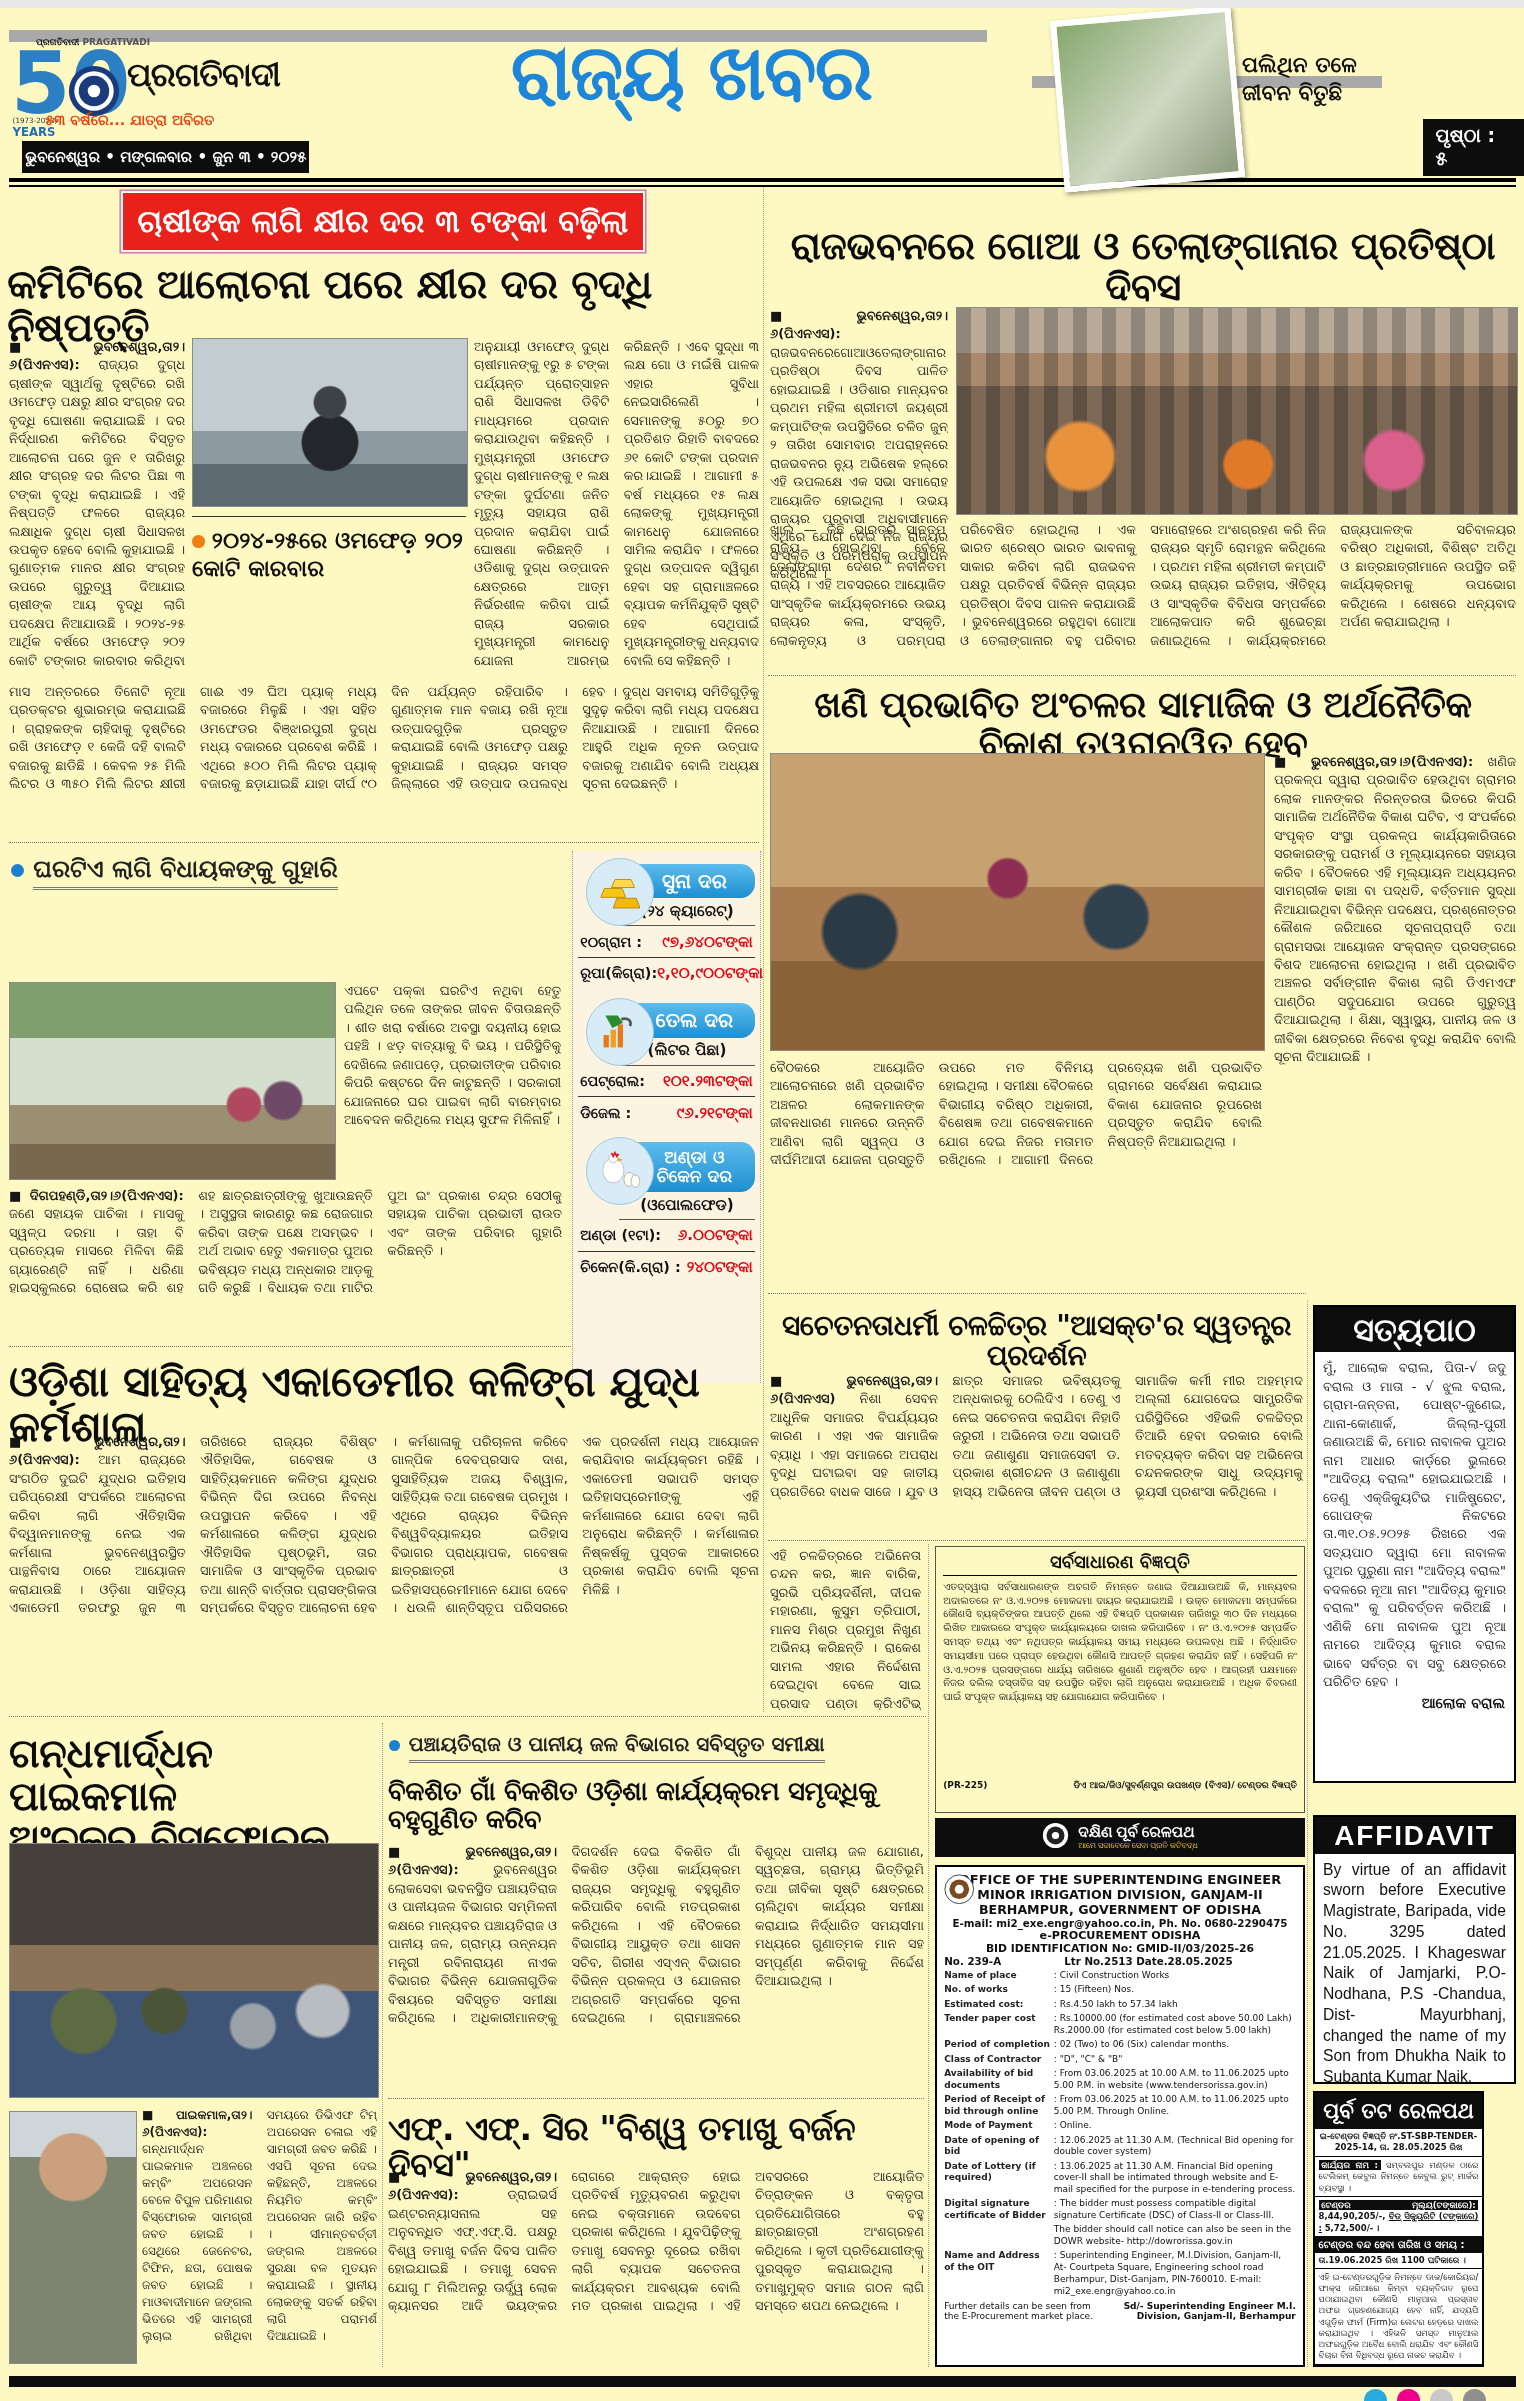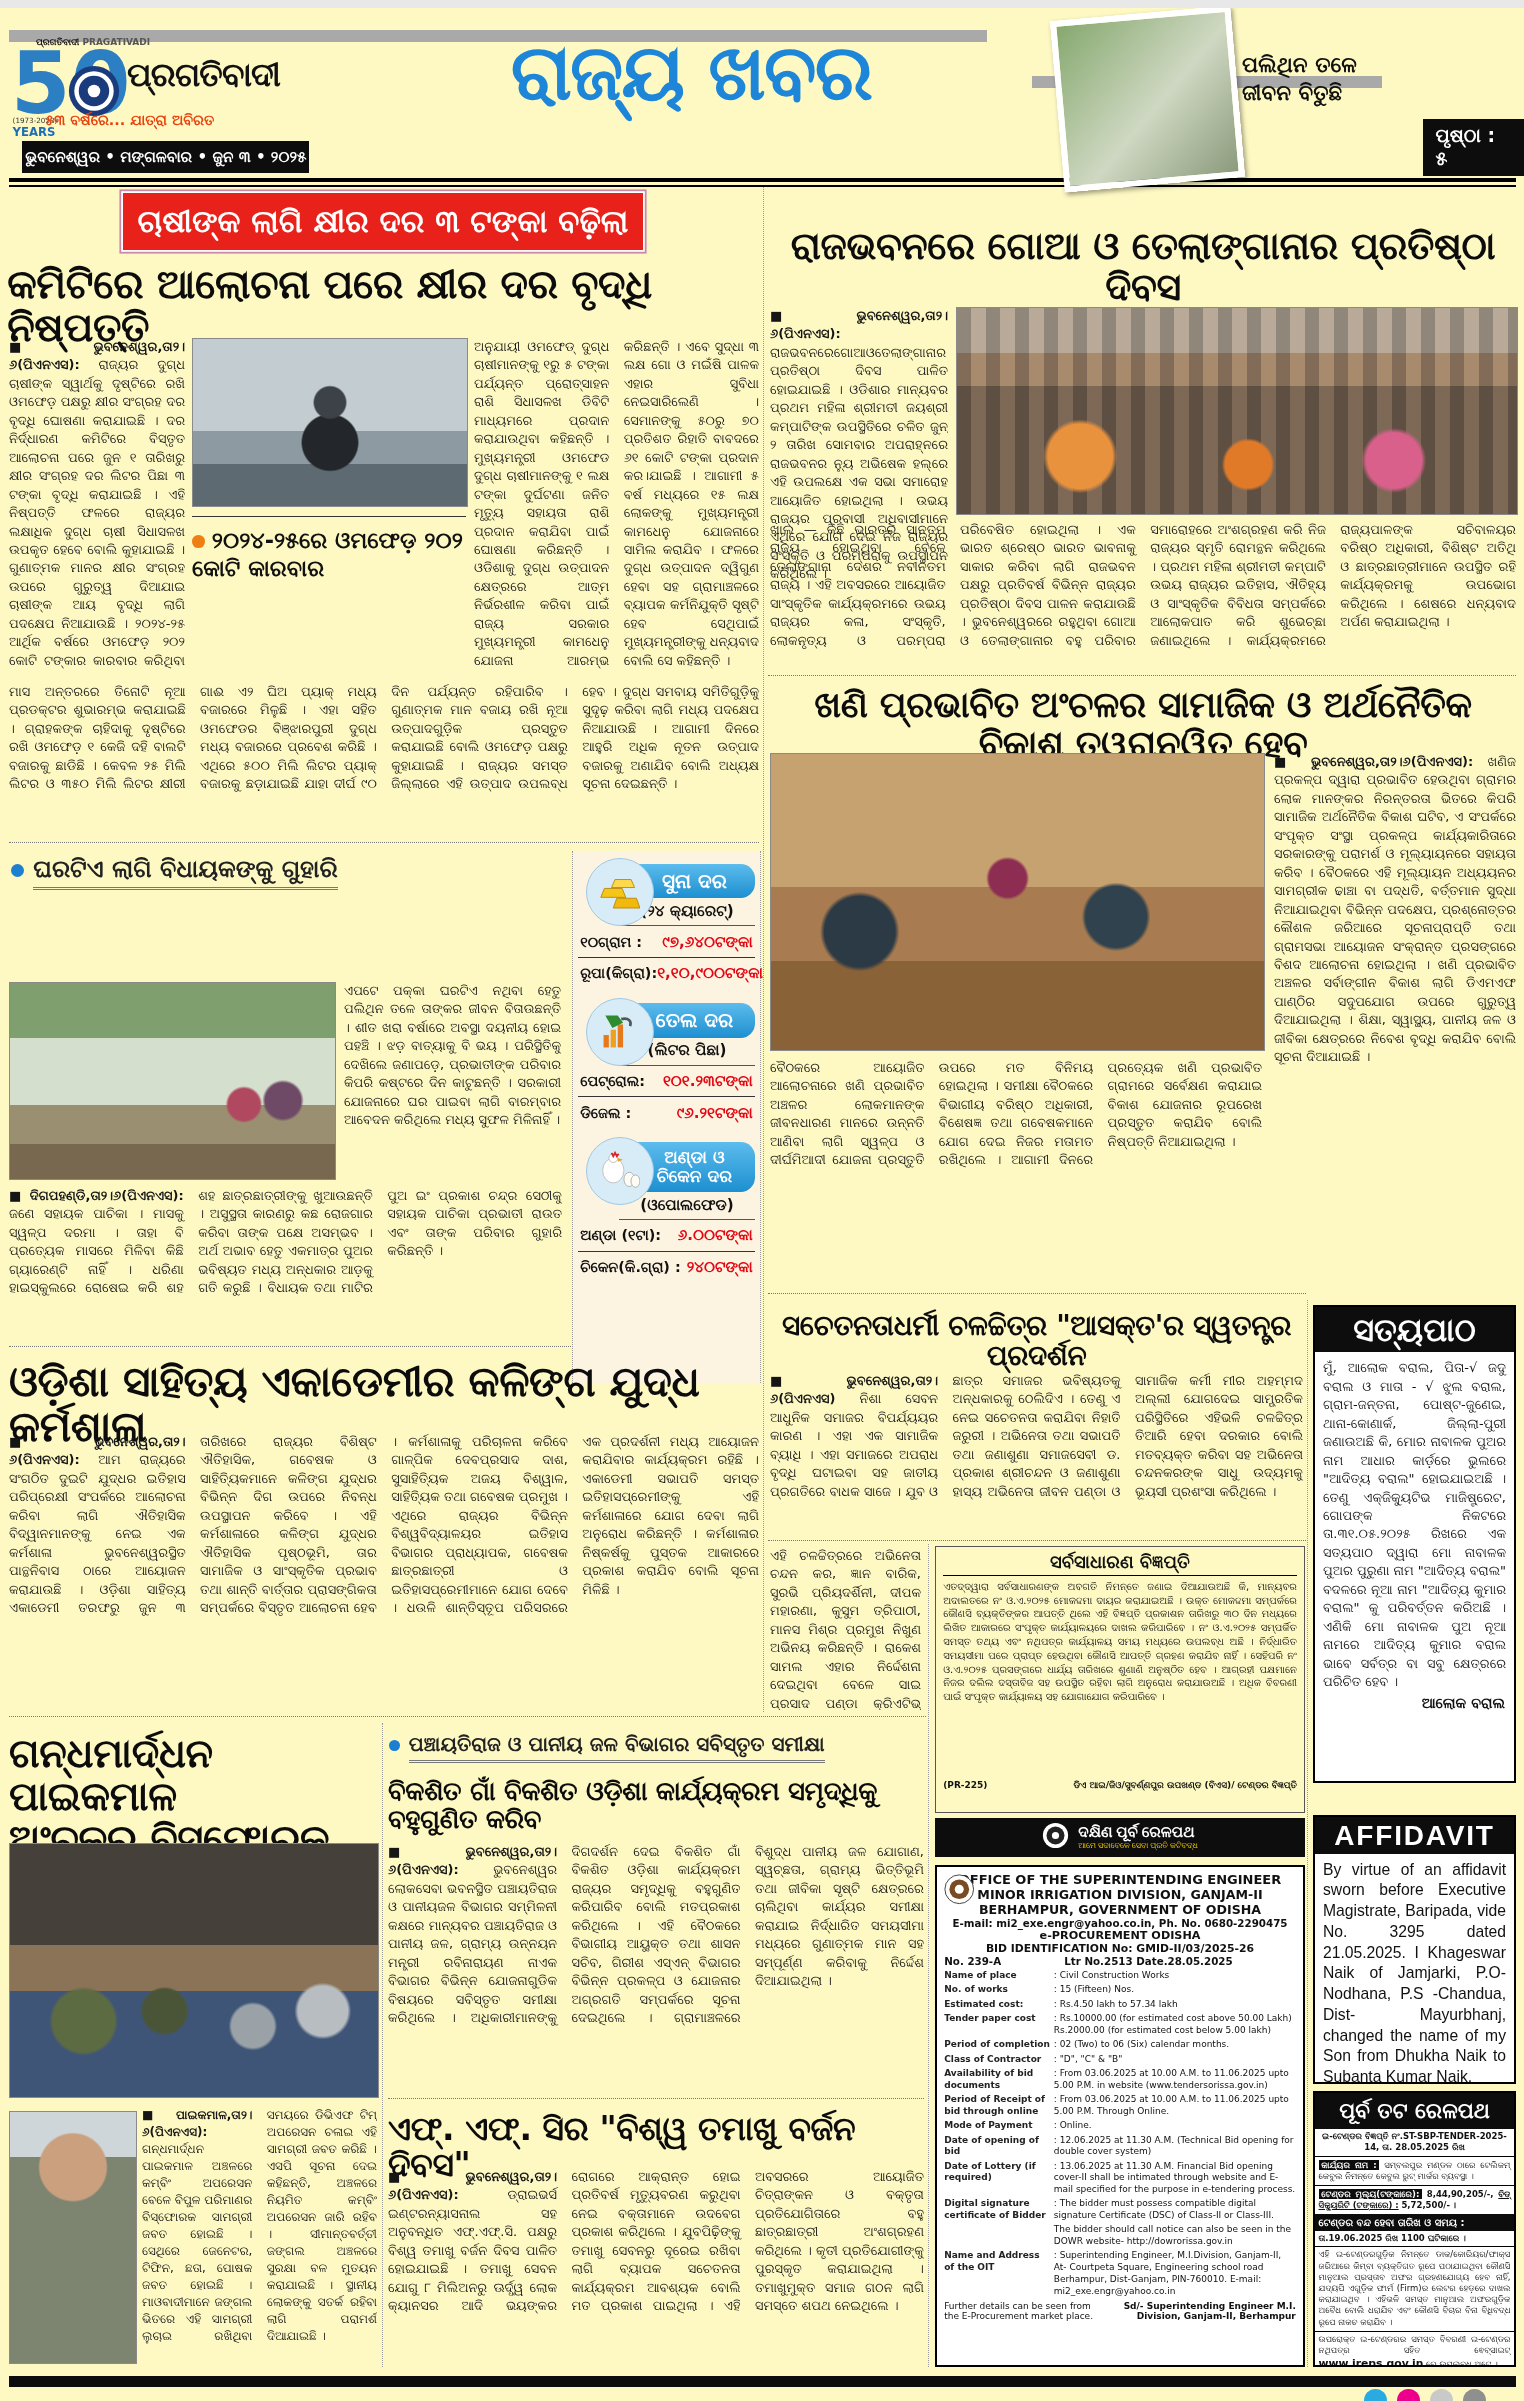--- a/index.html
+++ b/index.html
@@ -371,21 +371,21 @@
     <div class="jt" style="font-size:13px;line-height:1.42;padding:7.2px 8px 0;">ମୁଁ, ଆଲୋକ ବରାଲ, ପିତା-√ ଜଦୁ ବରାଲ ଓ ମାତା - √ ଝୁଲ ବରାଲ, ଗ୍ରାମ-ଜନ୍ତନା, ପୋଷ୍ଟ-ଜୁଣେଇ, ଥାନା-କୋଣାର୍କ, ଜିଲ୍ଲା-ପୁରୀ ଜଣାଉଅଛି କି, ମୋର ନାବାଳକ ପୁଅର ନାମ ଆଧାର କାର୍ଡ଼ରେ ଭୁଲରେ "ଆଦିତ୍ୟ ବରାଲ" ହୋଇଯାଇଅଛି । ତେଣୁ ଏକ୍ଜିକ୍ୟୁଟିଭ ମାଜିଷ୍ଟ୍ରେଟ, ଗୋପଙ୍କ ନିକଟରେ ତା.୩୧.୦୫.୨୦୨୫ ରିଖରେ ଏକ ସତ୍ୟପାଠ ଦ୍ୱାରା ମୋ ନାବାଳକ ପୁଅର ପୁରୁଣା ନାମ "ଆଦିତ୍ୟ ବରାଲ" ବଦଳରେ ନୂଆ ନାମ "ଆଦିତ୍ୟ କୁମାର ବରାଲ" କୁ ପରିବର୍ତ୍ତନ କରିଅଛି । ଏଣିକି ମୋ ନାବାଳକ ପୁଅ ନୂଆ ନାମରେ ଆଦିତ୍ୟ କୁମାର ବରାଲ ଭାବେ ସର୍ବତ୍ର ବା ସବୁ କ୍ଷେତ୍ରରେ ପରିଚିତ ହେବ ।</div>
     <div class="sig-right" style="font-size:14.4px;padding:3.6px 9px;">ଆଲୋକ ବରାଲ</div>
   </div>
 
   <div class="abs boxed" style="left:1313px;top:1807px;width:203px;height:269px;box-sizing:border-box;overflow:hidden;">
     <div class="boxhead" style="font-size:28px;letter-spacing:1.8px;padding:2.7px 0;font-family:'Liberation Sans',sans-serif;">AFFIDAVIT</div>
     <div class="jt" style="font-size:15.7px;line-height:1.32;padding:5.4px 8px 0;font-family:'Liberation Sans',sans-serif;">By virtue of an affidavit sworn before Executive Magistrate, Baripada, vide No. 3295 dated 21.05.2025. I Khageswar Naik of Jamjarki, P.O-Nodhana, P.S -Chandua, Dist- Mayurbhanj, changed the name of my Son from Dhukha Naik to Subanta Kumar Naik.</div>
 
   </div>
 
-  <div class="abs boxed ecr" style="left:1313px;top:2083px;width:203px;height:276px;box-sizing:border-box;overflow:hidden;">
+  <div class="abs boxed ecr" style="left:1313px;top:2083px;width:171px;height:276px;box-sizing:border-box;overflow:hidden;">
     <div class="boxhead" style="font-size:21.5px;padding:3.6px 0;">ପୂର୍ବ ତଟ ରେଳପଥ</div>
     <div style="text-align:center;font-weight:bold;padding:2.7px 3.6px;">ଇ-ଟେଣ୍ଡର ବିଜ୍ଞପ୍ତି ନଂ.ST-SBP-TENDER-2025-14, ତା. 28.05.2025 ରିଖ</div>
     <div class="sect jt"><span class="lblchip">କାର୍ଯ୍ୟର ନାମ :</span> <span>ସମ୍ବଲପୁର ମଣ୍ଡଳ ଠାରେ ଟେଲିକମ୍ କେବୁଲ ନିମନ୍ତେ କେବୁଲ ରୁଟ୍ ମାର୍କର ବ୍ୟବସ୍ଥା ।</span></div>
     <div class="sect jt"><span class="lblchip">ଟେଣ୍ଡର ମୂଲ୍ୟ(ଟଙ୍କାରେ):</span> <b>8,44,90,205/-,</b> <span style="text-decoration:underline;font-weight:bold;">ବିଡ୍ ସିକ୍ୟୁରିଟି (ଟଙ୍କାରେ) :</span> <b>5,72,500/- ।</b></div>
     <div class="boxhead" style="font-size:10px;text-align:left;padding:1.8px 3.6px;">ଟେଣ୍ଡର ବନ୍ଦ ହେବା ତାରିଖ ଓ ସମୟ :</div>
     <div style="font-weight:bold;padding:1.8px 3.6px;">ତା.19.06.2025 ରିଖ 1100 ଘଟିକାରେ ।</div>
     <div class="sect jt">ଏହି ଇ-ଟେଣ୍ଡରଗୁଡ଼ିକ ନିମନ୍ତେ ଡାକ/କୋରିୟର/ଫାକ୍ସ ଜରିଆରେ କିମ୍ବା ବ୍ୟକ୍ତିଗତ ରୂପେ ପଠାଯାଇଥିବା କୌଣସି ମାନୁଆଲ ପ୍ରସ୍ତାବ ଅଫର ଗ୍ରହଣଯୋଗ୍ୟ ହେବ ନାହିଁ, ଯଦ୍ୟପି ଏଗୁଡ଼ିକ ଫାର୍ମ (Firm)ର ଲେଟର ହେଡ଼ରେ ଦାଖଲ କରାଯାଇଥିବ । ଏହିଭଳି ସମସ୍ତ ମାନୁଆଲ ଅଫରଗୁଡ଼ିକ ଅବୈଧ ବୋଲି ଧରାଯିବ ଏବଂ କୌଣସି ବିଚାର ବିନା ବିଧିବଦ୍ଧ ରୂପେ ନାକଚ କରାଯିବ ।</div>
     <div class="sect jt"><span>ଉପରୋକ୍ତ ଇ-ଟେଣ୍ଡରର ସମସ୍ତ ବିବରଣୀ ଇ-ଟେଣ୍ଡର ନଥିପତ୍ର ସହିତ ଵେବ୍‌ସାଇଟ୍ </span><b style="font-size:10.8px;">www.ireps.gov.in</b><span> ରେ ଉପଲବ୍ଧ ଅଟେ ।</span></div>
 
   </div>

